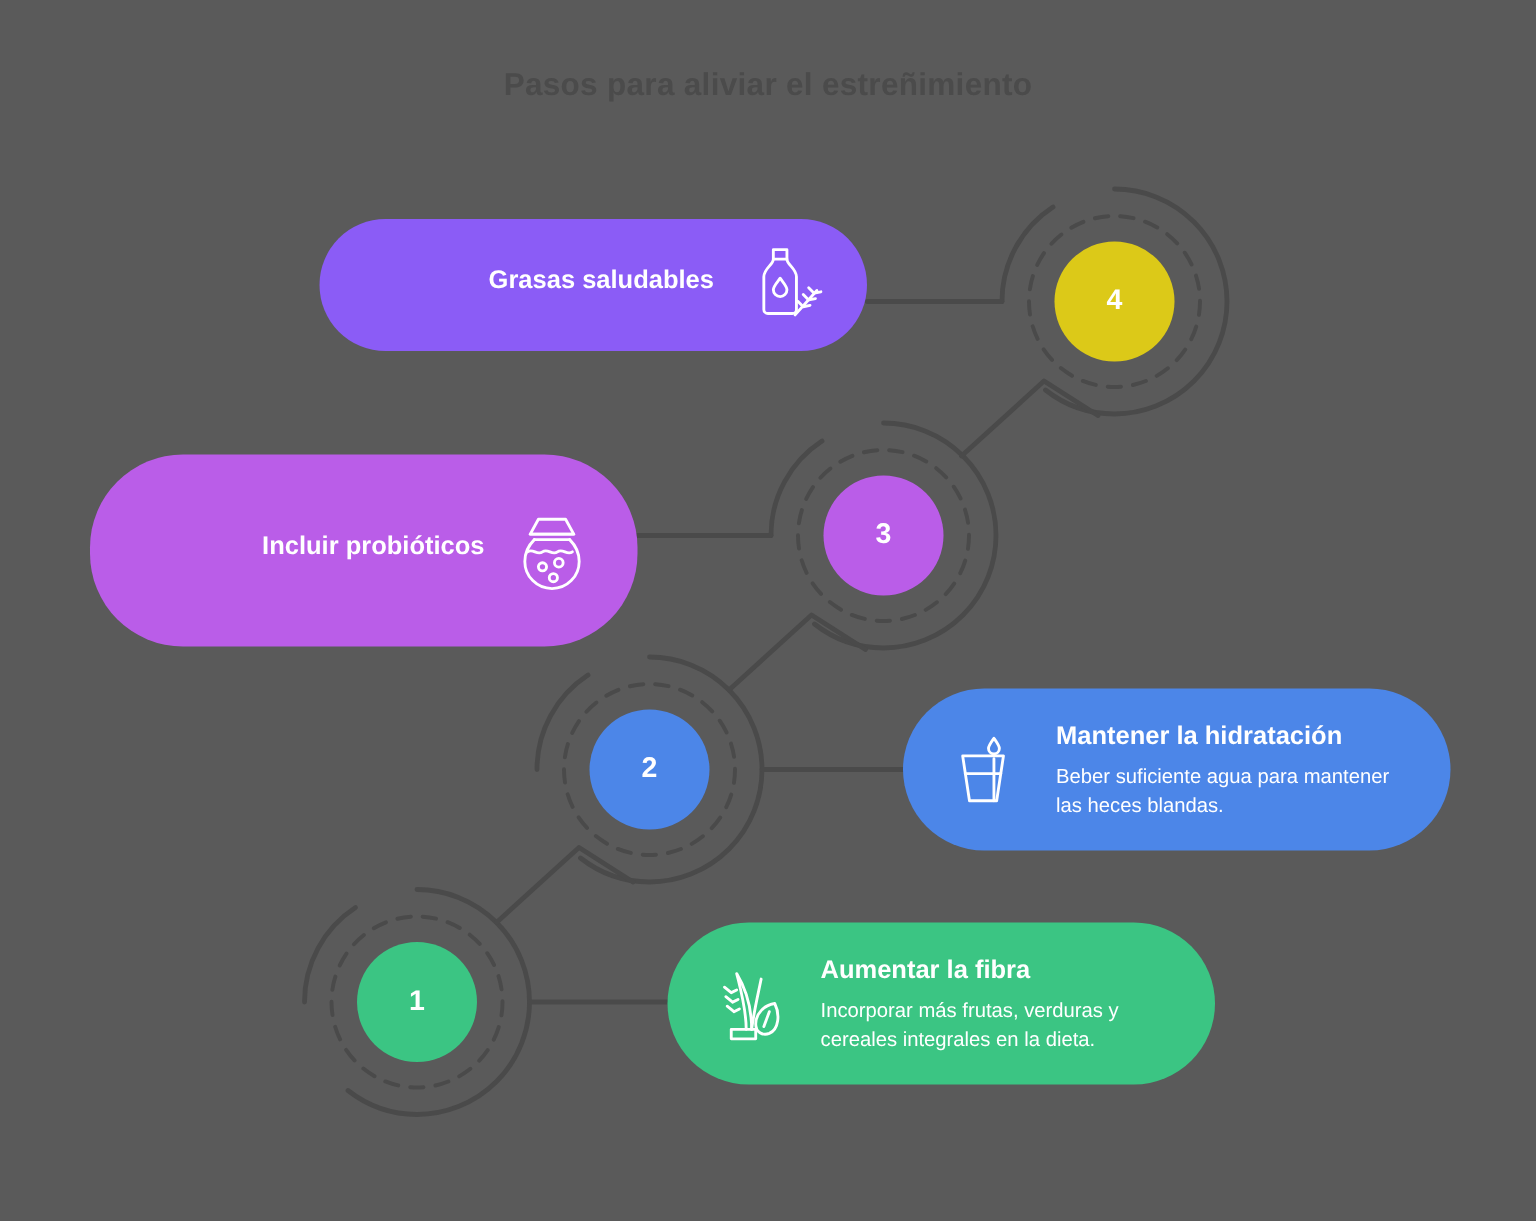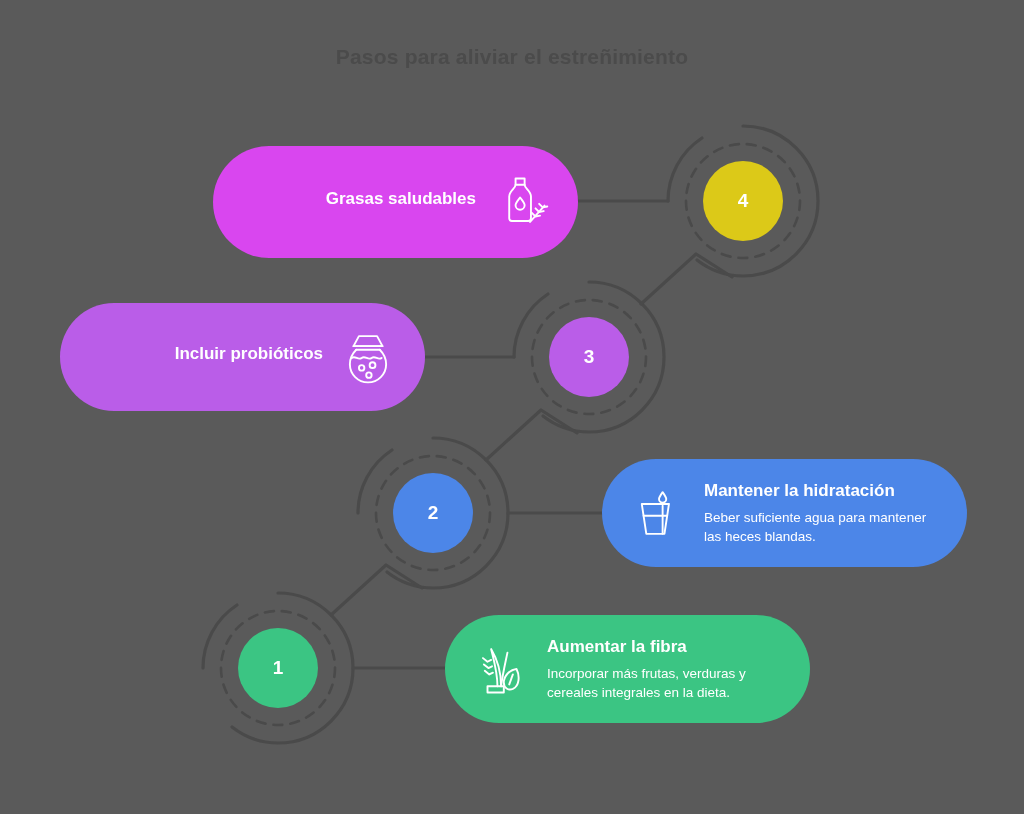--- a/index.html
+++ b/index.html
@@ -85,22 +85,22 @@
     display: block;
   }
 
   
   .card.icon-right .card-text { text-align: right; padding-right: 14px; }
   
   .card.icon-left { flex-direction: row; }
   .card.icon-left .card-text { text-align: left; padding-left: 14px; }
 
   
-  #card-4 { left: 213px; top: 146px; width: 365px; height: 112px; background: #d946ef; }
-  #card-3 { left: 60px;  top: 303px; width: 365px; height: 108px; background: #ba5de8; }
+  #card-4 { left: 213px; top: 146px; width: 365px; height: 88px; background: #8b5cf6; }
+  #card-3 { left: 60px;  top: 303px; width: 365px; height: 128px; background: #ba5de8; }
   #card-2 { left: 602px; top: 459px; width: 365px; height: 108px; background: #4c86e8; }
   #card-1 { left: 445px; top: 615px; width: 365px; height: 108px; background: #3bc583; }
 
   
   .node {
     position: absolute;
     width: 40px;
     height: 40px;
   }
   .node .disc {

